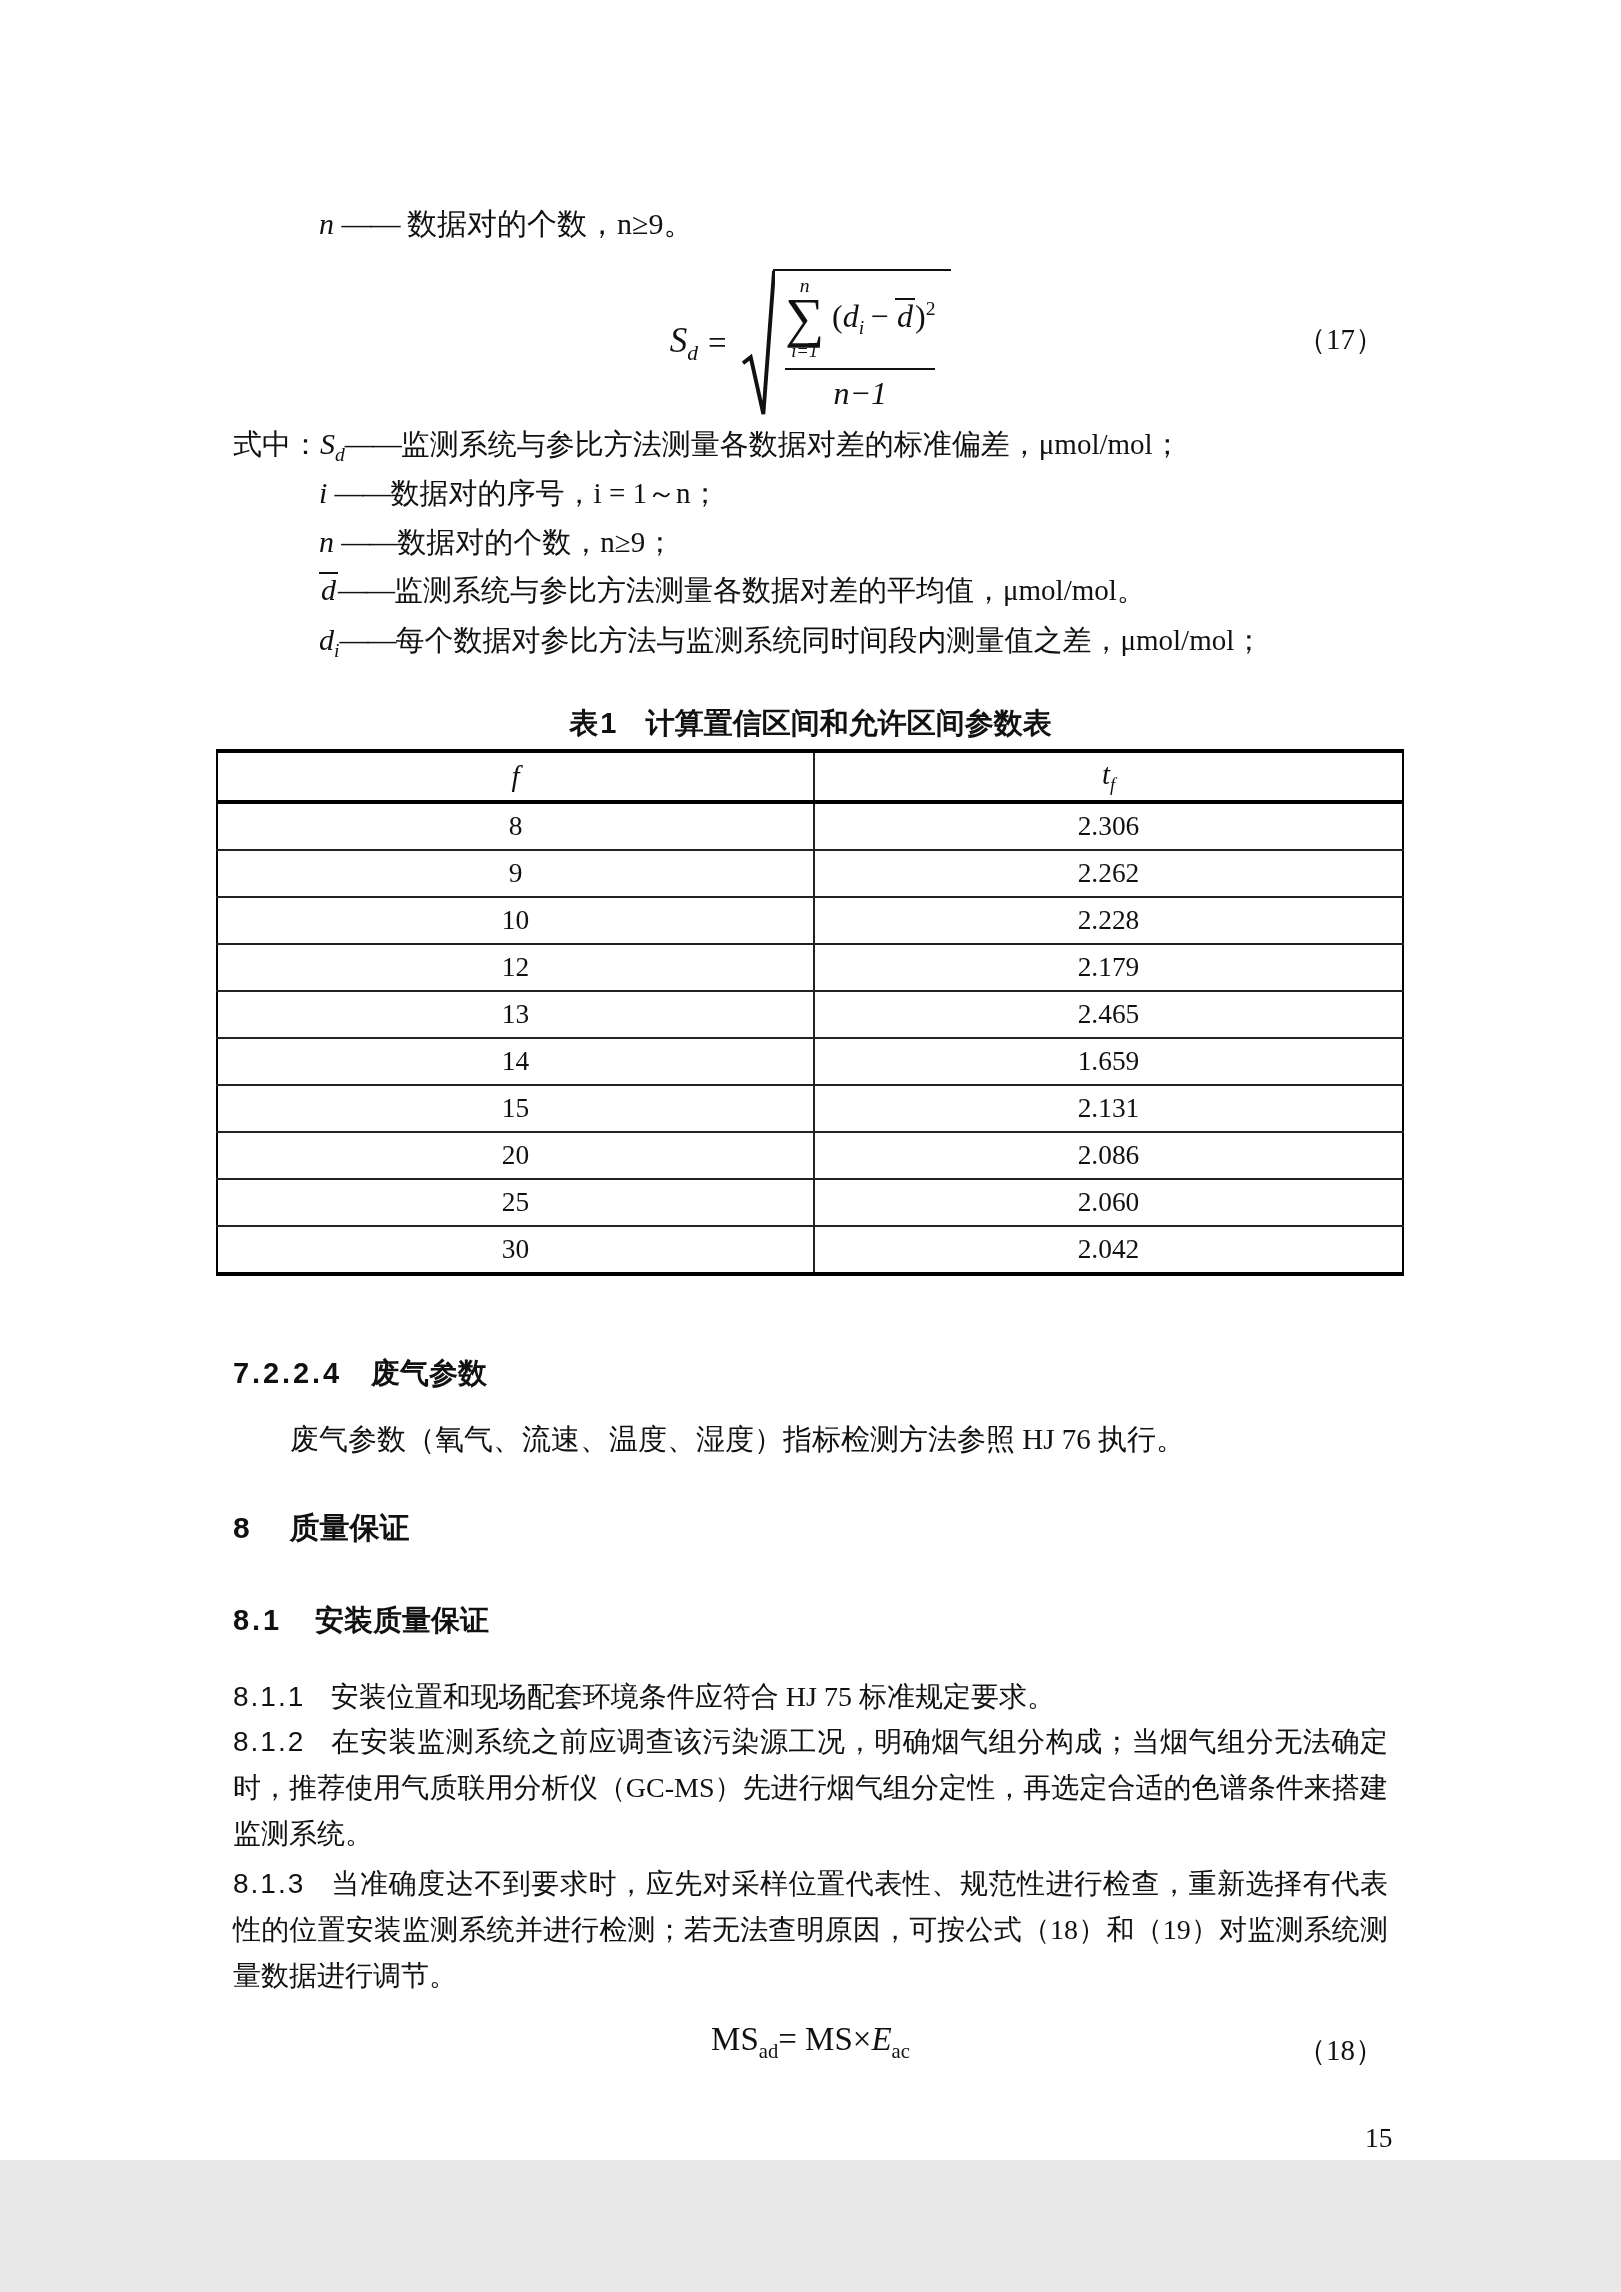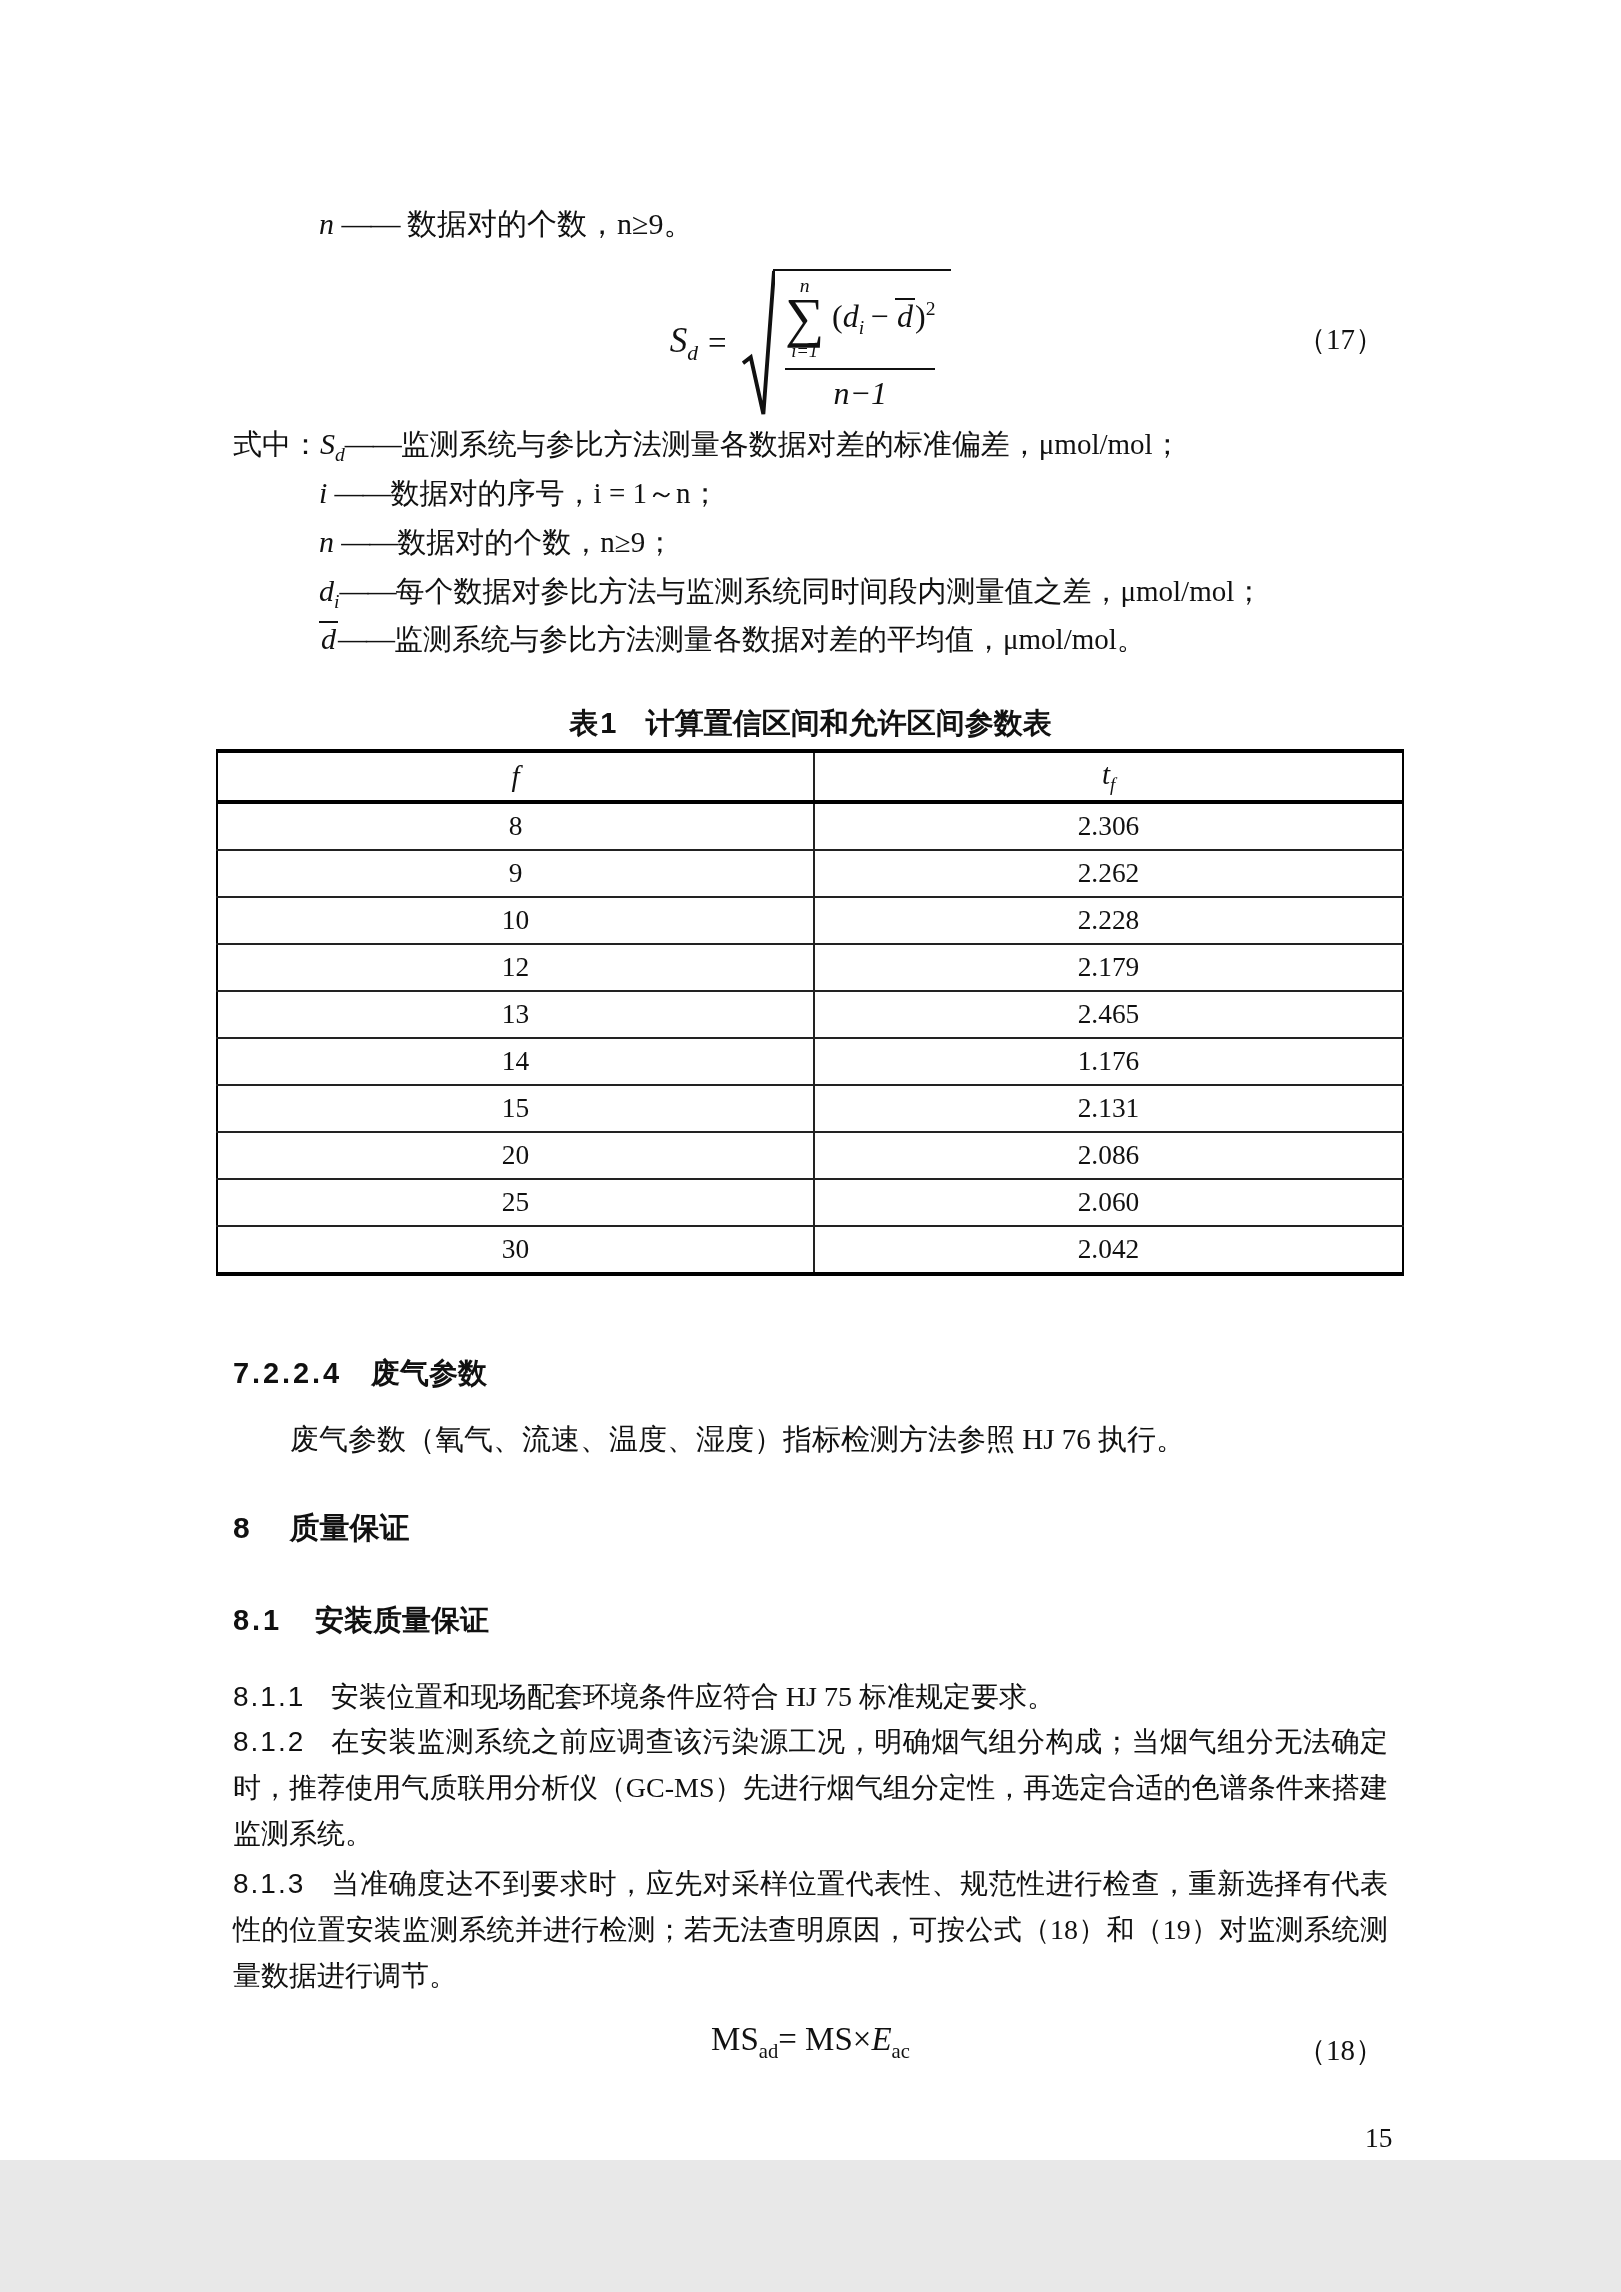--- a/index.html
+++ b/index.html
@@ -162,24 +162,24 @@
     <div class="where-line">
       <span>式中：</span><span class="sym"><span>S</span><sub>d</sub></span><span class="dash">——</span><span>监测系统与参比方法测量各数据对差的标准偏差，μmol/mol；</span>
     </div>
     <div class="where-line indent">
       <span class="sym">i</span> <span class="dash">——</span><span>数据对的序号，i = 1～n；</span>
     </div>
     <div class="where-line indent">
       <span class="sym">n</span> <span class="dash">——</span><span>数据对的个数，n≥9；</span>
     </div>
     <div class="where-line indent">
+      <span class="sym overbar"><span>d</span></span><span class="dash">——</span><span>监测系统与参比方法测量各数据对差的平均值，μmol/mol。</span>
+    </div>
+    <div class="where-line indent">
       <span class="sym"><span>d</span><sub>i</sub></span><span class="dash">——</span><span>每个数据对参比方法与监测系统同时间段内测量值之差，μmol/mol；</span>
-    </div>
-    <div class="where-line indent">
-      <span class="sym overbar"><span>d</span></span><span class="dash">——</span><span>监测系统与参比方法测量各数据对差的平均值，μmol/mol。</span>
     </div>
   </div>
 
   <div class="tbl-title">
     <span class="prefix">表1</span><span>计算置信区间和允许区间参数表</span>
   </div>
   <table class="t1">
     <thead>
       <tr>
         <th>f</th>
@@ -202,21 +202,21 @@
         <tr>
           <td>12</td>
           <td>2.179</td>
         </tr>
         <tr>
           <td>13</td>
           <td>2.465</td>
         </tr>
         <tr>
           <td>14</td>
-          <td>1.176</td>
+          <td>1.659</td>
         </tr>
         <tr>
           <td>15</td>
           <td>2.131</td>
         </tr>
         <tr>
           <td>20</td>
           <td>2.086</td>
         </tr>
         <tr>

